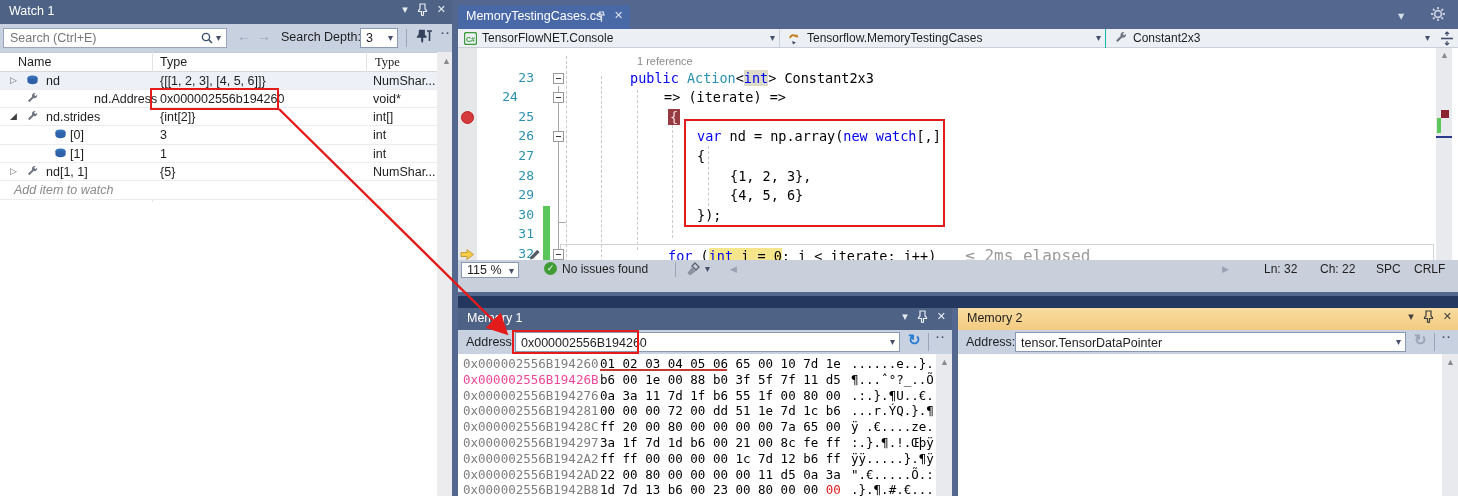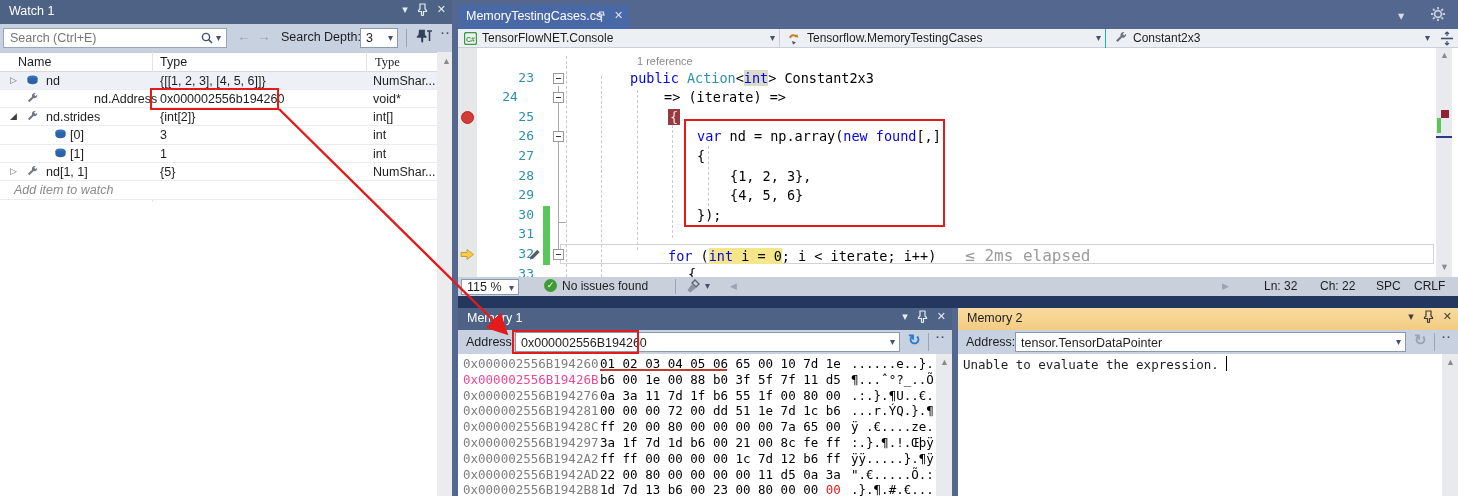--- a/index.html
+++ b/index.html
@@ -251,21 +251,21 @@
         <div class="foldbox" style="left: 95px; top: 24.5px;"></div>
         <div class="codeline" style="top: 21.5px; left: 172px;"><span class="kw">public </span><span class="type">Action</span><span class="pl">&lt;</span><span class="kw hl-sym">int</span><span class="pl">&gt; Constant2x3</span></div>
         <div class="lnum" style="top: 41.1px; left: 28px; text-align: center;">24</div>
         <div class="foldbox" style="left: 95px; top: 44.1px;"></div>
         <div class="codeline" style="top: 41.1px; left: 206px;"><span class="pl">=&gt; (iterate) =&gt;</span></div>
         <div class="lnum" style="top: 60.7px; left: 28px;">25</div>
         <div style="position: absolute; left: 3px; top: 62.7px; width: 13px; height: 13px; border-radius: 50%; background: rgb(212, 58, 58); border: 1px solid rgb(187, 34, 34);"></div>
         <div class="codeline" style="top: 60.7px; left: 210px;"><span class="bpbrace">{</span></div>
         <div class="lnum" style="top: 80.3px; left: 28px;">26</div>
         <div class="foldbox" style="left: 95px; top: 83.3px;"></div>
-        <div class="codeline" style="top: 80.3px; left: 239px;"><span class="kw">var</span><span class="pl"> nd = np.array(</span><span class="kw">new</span><span class="pl"> </span><span class="kw">found</span><span class="pl">[,]</span></div>
+        <div class="codeline" style="top: 80.3px; left: 239px;"><span class="kw">var</span><span class="pl"> nd = np.array(</span><span class="kw">new</span><span class="pl"> </span><span class="kw">watch</span><span class="pl">[,]</span></div>
         <div class="lnum" style="top: 99.9px; left: 28px;">27</div>
         <div class="codeline" style="top: 99.9px; left: 239px;"><span class="pl">{</span></div>
         <div class="lnum" style="top: 119.5px; left: 28px;">28</div>
         <div class="codeline" style="top: 119.5px; left: 272px;"><span class="pl">{1, 2, 3},</span></div>
         <div class="lnum" style="top: 139.1px; left: 28px;">29</div>
         <div class="codeline" style="top: 139.1px; left: 272px;"><span class="pl">{4, 5, 6}</span></div>
         <div class="changebar" style="top: 157.7px; height: 20.6px; left: 85px;"></div>
         <div class="lnum" style="top: 158.7px; left: 28px;">30</div>
         <div class="codeline" style="top: 158.7px; left: 239px;"><span class="pl">});</span></div>
         <div class="changebar" style="top: 177.3px; height: 20.6px; left: 85px;"></div>
@@ -294,21 +294,21 @@
 
     <div class="scrolltrack" style="left:978px;top:0;width:16px;height:229px;">
       <span class="sarrow" style="left:4px;top:2px;">▲</span>
       <span class="sarrow" style="left:4px;top:214px;">▼</span>
       <div class="abs" style="left:5px;top:62px;width:8px;height:8px;background:#8B2430;"></div>
       <div class="abs" style="left:1px;top:70px;width:4px;height:15px;background:#5BC75B;"></div>
       <div class="abs" style="left:0;top:88px;width:16px;height:2px;background:#2B3A8C;"></div>
     </div>
   </div>
 
-  <div class="abs" style="left:0;top:277px;width:1000px;height:19px;background:#C9CFDB;font-size:12px;">
+  <div class="abs" style="left:0;top:260px;width:1000px;height:32px;background:#C9CFDB;font-size:12px;">
     <div class="combo" style="left:3px;top:1.5px;width:58px;height:16px;">
       <span class="v" style="top:0.5px;">115 %</span>
       <span class="dd" style="top:2px;">▾</span>
     </div>
     <span class="abs" style="left:86px;top:2px;width:13px;height:13px;border-radius:50%;background:#3F9C35;color:#fff;font-size:9px;text-align:center;line-height:13px;">✓</span>
     <span class="abs" style="left:104px;top:2px;">No issues found</span>
     <div class="sep" style="left:217px;top:2px;height:15px;"></div>
     <span class="abs" style="left:228px;top:2px;">
         <svg width="15" height="15" viewBox="0 0 15 15">
           <path d="M9 1l4 4-3 3-4-4z" fill="none" stroke="#5B6270" stroke-width="1.3"></path>
@@ -382,24 +382,20 @@
   <div class="toolbar abs" style="left:0;top:22px;width:500px;height:24px;">
     <span class="abs" style="left:8px;top:5px;">Address:</span>
     <div class="combo" style="left:57px;top:2px;width:391px;height:20px;">
       <span class="v" style="top:2.5px;">tensor.TensorDataPointer</span>
       <span class="dd">▾</span>
     </div>
     <span class="abs" style="left:456px;top:1px;color:#9AA4B5;font-weight:bold;font-size:15px;">↻</span>
     <div class="sep" style="left:476px;top:3px;height:18px;"></div>
     <span class="abs ovf" style="left:484px;top:-2px;">..</span>
   </div>
-  <div class="abs mono" style="left:0;top:46px;width:484px;height:142px;font-size:12.5px;">
-    <span class="abs" style="left:5px;top:3px;">Unable to evaluate the expression.</span>
-    <span class="abs" style="left:268px;top:2px;width:1px;height:15px;background:#000;"></span>
-  </div>
   <div class="scrolltrack" style="left:484px;top:46px;width:16px;height:142px;">
     <span class="sarrow" style="left:4px;top:3px;">▲</span>
   </div>
 </div>
 
 <div class="redbox" style="left:150px;top:88px;width:129px;height:22px;"></div>
 <div class="redbox" style="left:512px;top:330px;width:127px;height:24px;"></div>
 <div class="abs" style="left:600px;top:369px;width:127px;height:2px;background:#C33A2E;z-index:60;"></div>
 <svg class="redline" width="1458" height="496" style="left:0;top:0;">
   <defs>

